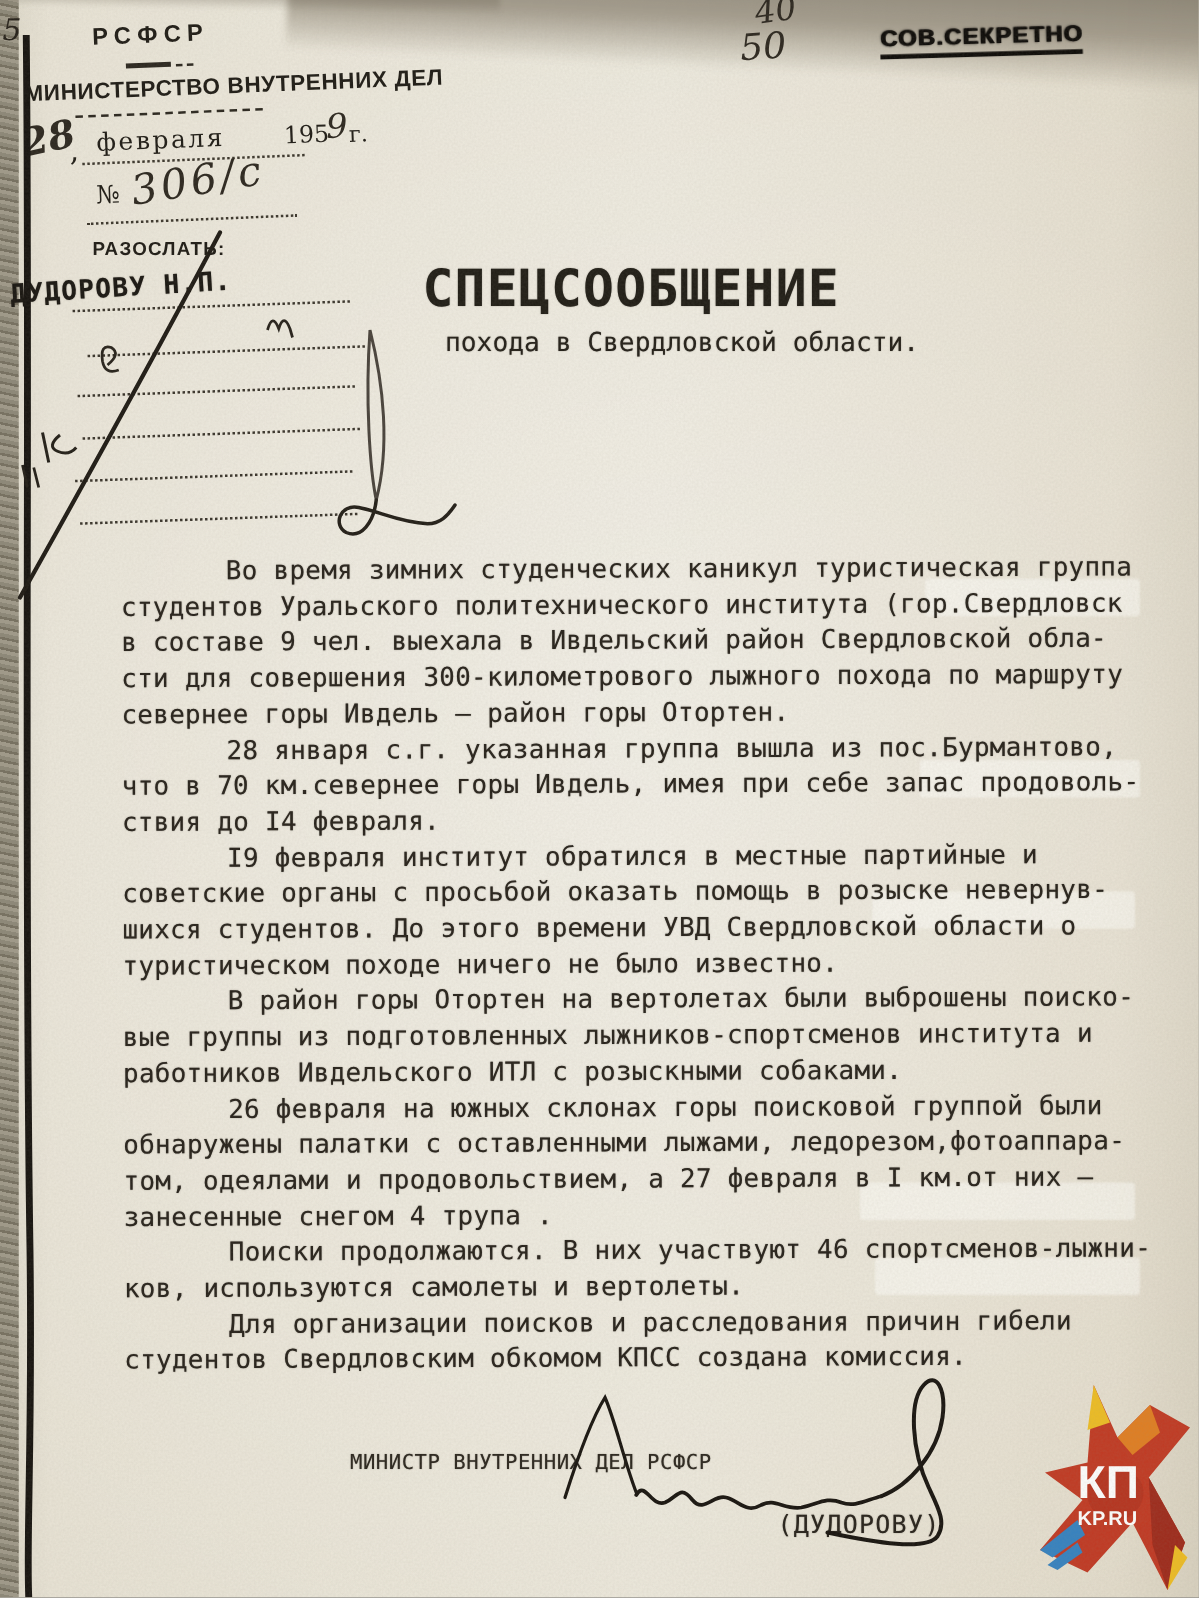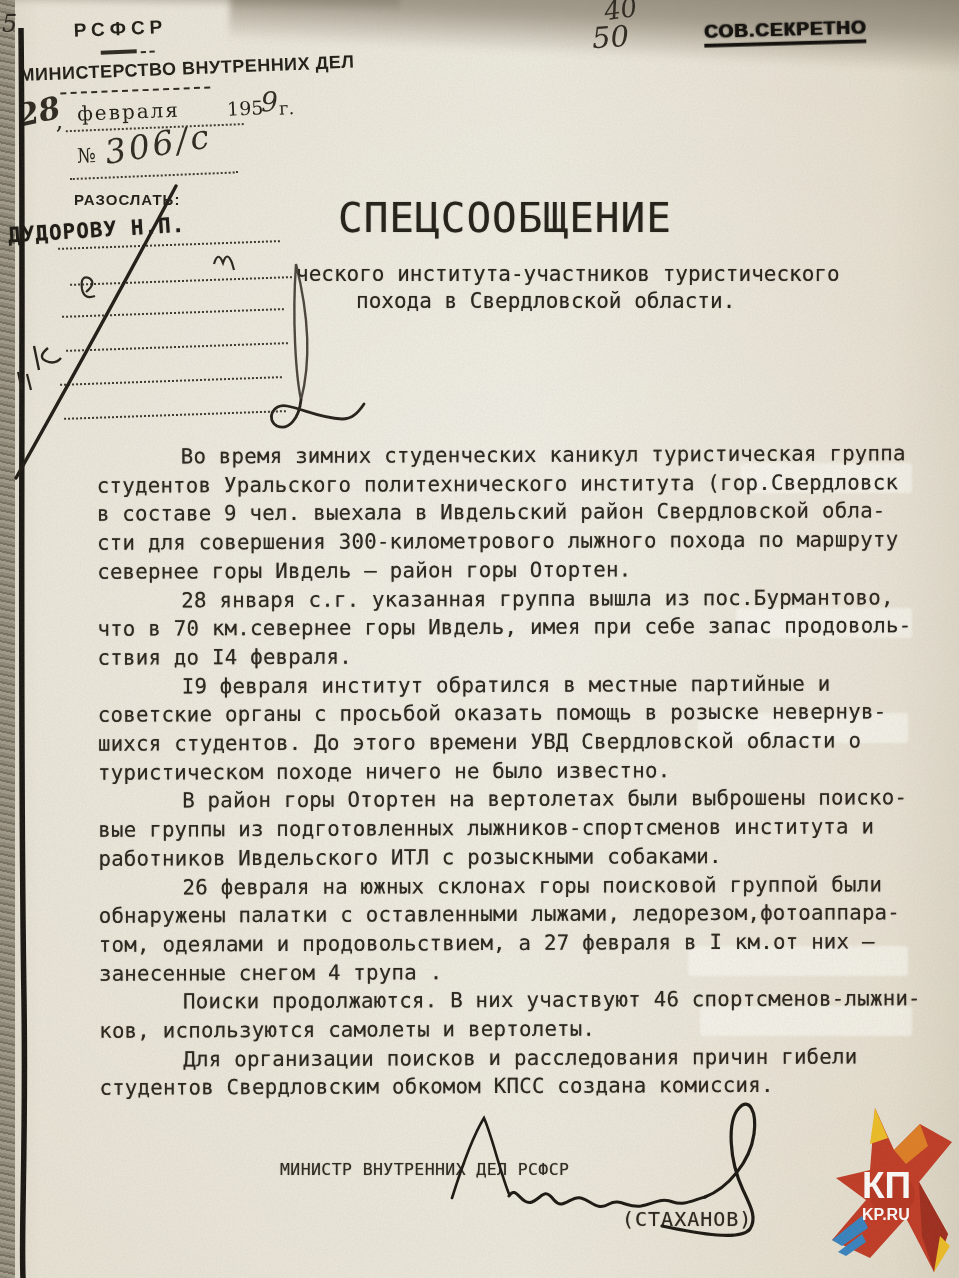--- a/index.html
+++ b/index.html
@@ -44,21 +44,21 @@
   #dudorov{left:8px;top:218px;font-size:21px;font-weight:bold;letter-spacing:1px;transform:rotate(-3.5deg);color:#181510;}
   .dotline{border-top:2.5px dotted #38332a;width:222px;left:58px;transform:rotate(-2deg);}
   
   #corner-mark{left:2px;top:10px;font-size:24px;color:#241f18;}
   #hw-40{left:604px;top:-6px;font-size:26px;transform:rotate(-8deg);}
   #hw-50{left:592px;top:20px;font-size:29px;transform:rotate(-4deg);}
   #stamp{left:704px;top:19px;font-family:"Liberation Sans",sans-serif;font-weight:900;font-size:19px;
       letter-spacing:1px;color:#0c0a07;border-bottom:4px solid #0c0a07;padding-bottom:1px;
       transform:rotate(-1.6deg) scaleY(.95);text-shadow:1px 0 0 #0c0a07,0 0 2px rgba(12,10,7,.8);filter:blur(.3px);}
   
-  #doc-title{left:338px;top:194px;font-size:41px;font-weight:normal;letter-spacing:1px;color:#1f1c15;}
+  #doc-title{left:338px;top:207px;font-size:41px;font-weight:bold;letter-spacing:1px;color:#1f1c15;}
   #subtitle{left:296px;top:261px;font-size:21px;line-height:27px;color:#221e17;}
   #subtitle .s3{margin-left:60px;}
   
   #document-body{left:98px;top:441px;width:818px;font-size:20.8px;line-height:28.7px;
       letter-spacing:.2px;color:#26211a;transform:rotate(-.25deg);}
   .bline{white-space:pre;}
   .bline.indent{padding-left:84px;}
   
   .patch{background:rgba(255,255,252,.5);border-radius:3px;filter:blur(1px);}
   
@@ -111,21 +111,20 @@
 
   <div class="abs dotline" style="top:244px;"></div>
   <div class="abs dotline" style="top:280px;left:70px;"></div>
   <div class="abs dotline" style="top:312px;left:62px;"></div>
   <div class="abs dotline" style="top:346px;left:66px;"></div>
   <div class="abs dotline" style="top:380px;left:60px;"></div>
   <div class="abs dotline" style="top:414px;left:64px;"></div>
 
   <div class="abs tw" id="doc-title">СПЕЦСООБЩЕНИЕ</div>
   <div class="abs tw" id="subtitle">
-    <div>ческого института-участников туристического</div>
     <div class="s3">похода в Свердловской области.</div>
   </div>
 
   <div class="abs tw" id="document-body">
       <div>
         <div class="bline indent">Во время зимних студенческих каникул туристическая группа</div>
         <div class="bline">студентов Уральского политехнического института (гор.Свердловск</div>
         <div class="bline">в составе 9 чел. выехала в Ивдельский район Свердловской обла-</div>
         <div class="bline">сти для совершения 300-километрового лыжного похода по маршруту</div>
         <div class="bline">севернее горы Ивдель – район горы Отортен.</div>
@@ -156,21 +155,21 @@
         <div class="bline indent">Поиски продолжаются. В них участвуют 46 спортсменов-лыжни-</div>
         <div class="bline">ков, используются самолеты и вертолеты.</div>
       </div>
       <div>
         <div class="bline indent">Для организации поисков и расследования причин гибели</div>
         <div class="bline">студентов Свердловским обкомом КПСС создана комиссия.</div>
       </div>
     </div>
 
   <div class="abs tw" id="minister-line">МИНИСТР ВНУТРЕННИХ ДЕЛ РСФСР</div>
-  <div class="abs tw" id="stakhanov">(СТАХАНОВ)</div>
+  <div class="abs tw" id="stakhanov">(ДУДОРОВУ)</div>
 
   <svg class="abs overlay" width="959" height="1278" viewBox="0 0 959 1278">
 
     <path d="M21 28 C 24 300 19 680 24 1000 C 26 1150 21 1230 23 1278" stroke="#15120e" stroke-width="5.5" fill="none"></path>
 
     <path d="M16 478 C 62 396 122 288 176 186" stroke="#1d1913" stroke-width="3.4" fill="none" stroke-linecap="round"></path>
 
     <path d="M296 264 C 307 308 312 358 301 400 C 296 376 292 320 296 264 Z" stroke="#2a251d" stroke-width="2.4" fill="none" opacity=".85"></path>
     <path d="M301 400 C 299 418 289 431 277 426 C 266 420 272 403 287 406 C 303 409 320 418 342 419 C 352 419 358 413 364 404" stroke="#211d16" stroke-width="2.8" fill="none" stroke-linecap="round"></path>
 

